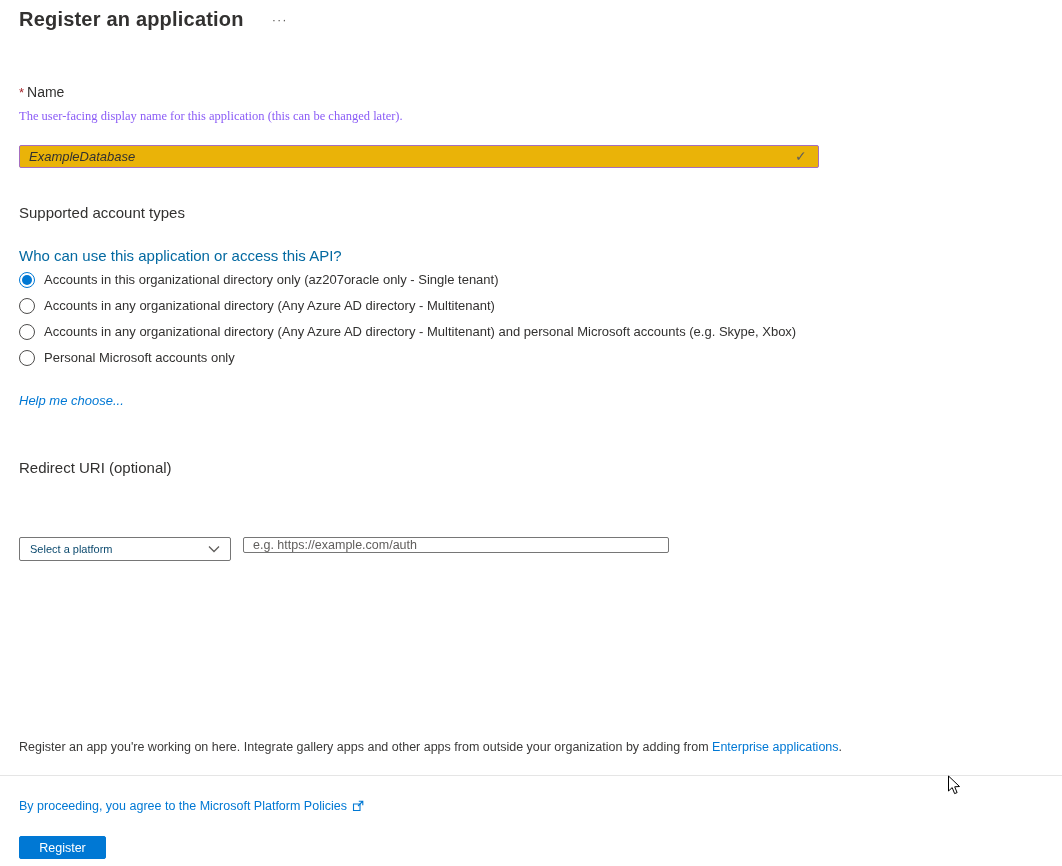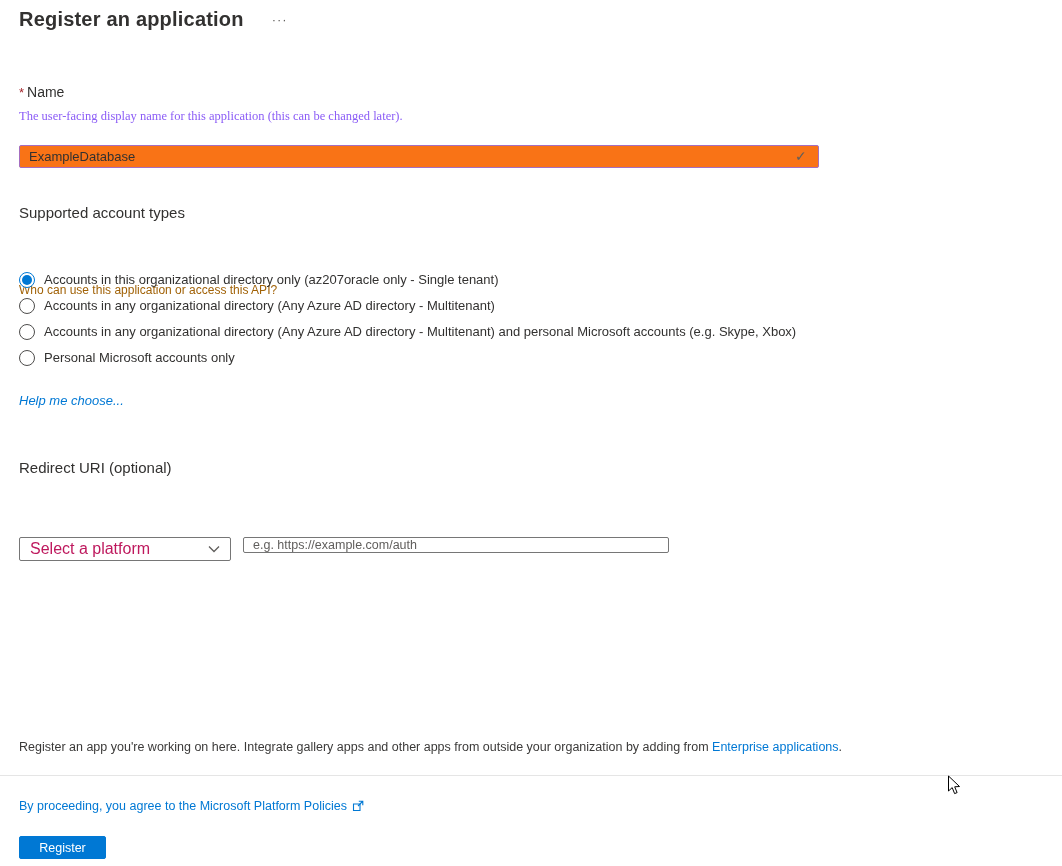--- a/index.html
+++ b/index.html
@@ -21,32 +21,32 @@
     cursor: pointer; line-height: 1; padding: 2px 2px; user-select: none;
   }
 
   .name-label { position: absolute; left: 19px; top: 84px; font-size: 14px; color: #323130; }
   .req { color: #a4262c; margin-right: 3px; font-size: 13px; }
 
   .name-desc { position: absolute; left: 19px; top: 109px; font-size: 12.5px; color: #8b5cf6; font-family: Liberation Serif, serif; }
 
   .name-input {
     position: absolute; left: 19px; top: 145px; width: 800px; height: 23px;
-    border: 1px solid #a46ec0; border-radius: 2px; background: #f97316;
+    border: 1px solid #a46ec0; border-radius: 2px; background: #eab308;
     font-family: "Liberation Sans", sans-serif;
-    font-size: 13px; color: #323130; padding: 0 28px 0 9px; outline: none;
+    font-size: 13px; color: #323130; padding: 0 28px 0 9px; outline: none; font-style: italic;
   }
   .valid-check {
     position: absolute; left: 795px; top: 148px; color: #605e5c; font-size: 14px;
     pointer-events: none;
   }
 
   .section-heading { position: absolute; left: 19px; font-size: 15px; color: #323130; }
   .sat-heading { top: 204px; }
-  .sat-question { position: absolute; left: 19px; top: 247px; font-size: 12px; color: #a16207; margin-top: 36px; }
+  .sat-question { position: absolute; left: 19px; top: 247px; font-size: 15px; color: #0369a1; }
 
   .radio-group { position: absolute; left: 19px; top: 272px; }
   .radio-row { display: flex; align-items: flex-start; height: 26px; cursor: pointer; }
   .radio {
     width: 16px; height: 16px; border-radius: 50%;
     border: 1px solid #4e4d4c; margin-right: 9px; flex: 0 0 auto;
     display: flex; align-items: center; justify-content: center; background: #fff;
   }
   .radio.selected { border: 1px solid #0078d4; }
   .radio .dot { width: 10px; height: 10px; border-radius: 50%; background: transparent; }
@@ -60,21 +60,21 @@
     position: absolute; left: 19px; top: 489px; width: 808px;
     font-size: 12.5px; color: #3b3a39; line-height: 16px;
   }
 
   .platform-select {
     position: absolute; left: 19px; top: 537px; width: 212px; height: 24px;
     border: 1px solid #767676; border-radius: 2px; background: #fff;
     display: flex; align-items: center; justify-content: space-between;
     padding: 0 10px; cursor: pointer;
   }
-  .platform-select .sel-text { font-size: 16px; color: #be185d; }
+  .platform-select .sel-text { font-size: 11px; color: #0c4a6e; }
   .chevron-svg { width: 12px; height: 8px; }
 
   .uri-input {
     position: absolute; left: 243px; top: 537px; width: 426px; height: 16px;
     border: 1px solid #767676; border-radius: 2px; background: #fff;
     font-family: "Liberation Sans", sans-serif;
     font-size: 12.5px; color: #323130; padding: 0 9px; outline: none;
   }
   .uri-input::placeholder, .name-input::placeholder { color: #605e5c; opacity: 1; }
 

